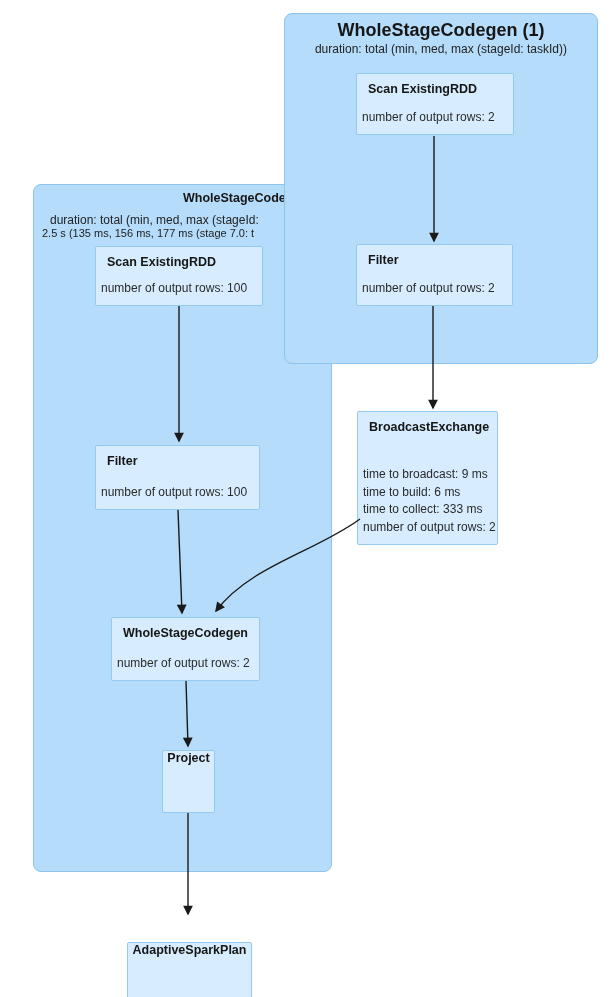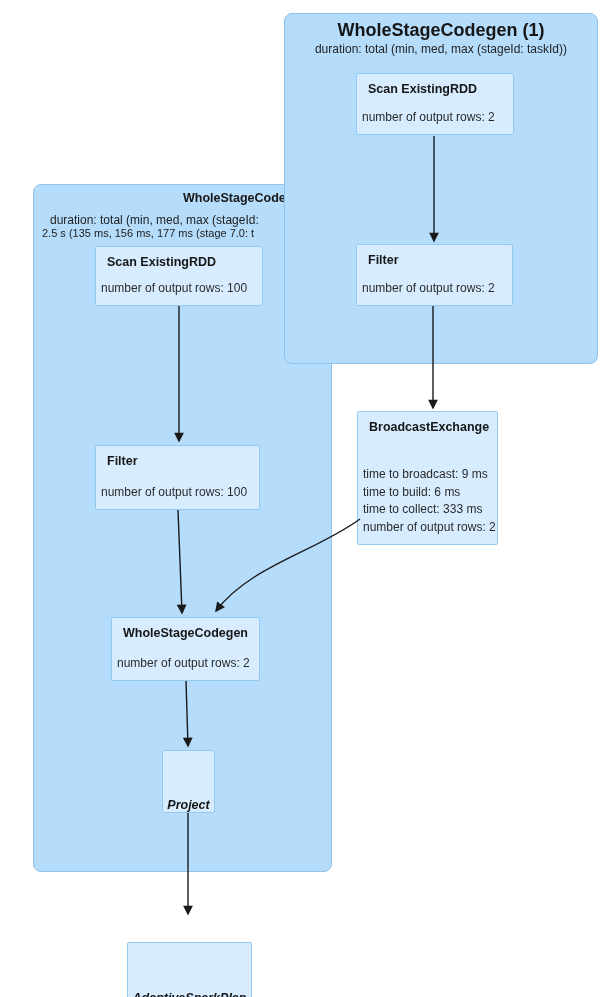--- a/index.html
+++ b/index.html
@@ -59,21 +59,21 @@
     z-index: 3;
   }
   .node-title {
     position: absolute; top: 8px; left: 11px; right: 4px;
     font-weight: bold; font-size: 12.5px; color: #161616; white-space: nowrap;
   }
   .node-metrics {
     position: absolute; bottom: 8px; left: 5px; right: 2px;
     font-size: 12px; line-height: 17.5px; color: #2a2a2a; white-space: nowrap;
   }
-  .node-center { display: flex; align-items: flex-end; justify-content: center; font-style: italic; }
+  .node-center { display: flex; align-items: flex-start; justify-content: center; }
   .node-center .center-label { font-weight: bold; font-size: 12.5px; color: #161616; white-space: nowrap; }
 
   .n-scan-right  { left: 356px; top: 73px;  width: 158px; height: 62px; }
   .n-filter-right{ left: 356px; top: 244px; width: 157px; height: 62px; }
   .n-bexchange   { left: 357px; top: 411px; width: 141px; height: 134px; }
   .n-scan-left   { left: 95px;  top: 246px; width: 168px; height: 60px; }
   .n-filter-left { left: 95px;  top: 445px; width: 165px; height: 65px; }
   .n-bhj         { left: 111px; top: 617px; width: 149px; height: 64px; }
   .n-project     { left: 162px; top: 750px; width: 53px;  height: 63px; }
   .n-asp         { left: 127px; top: 918px; width: 125px; height: 64px; margin-top: 24px; }

